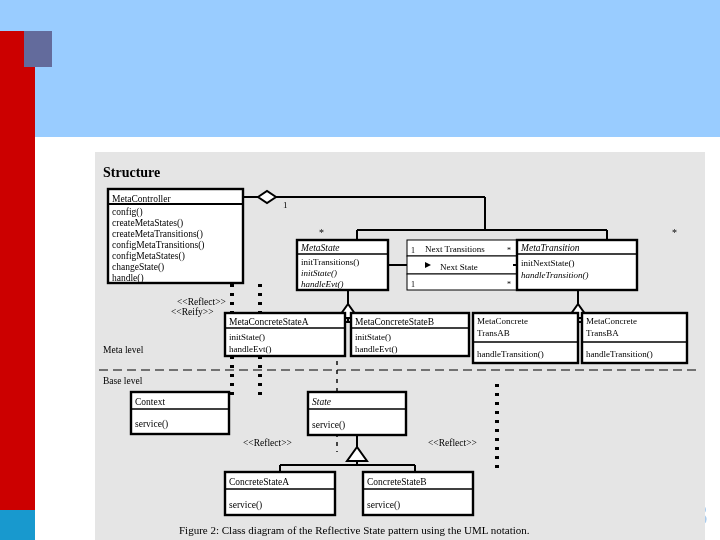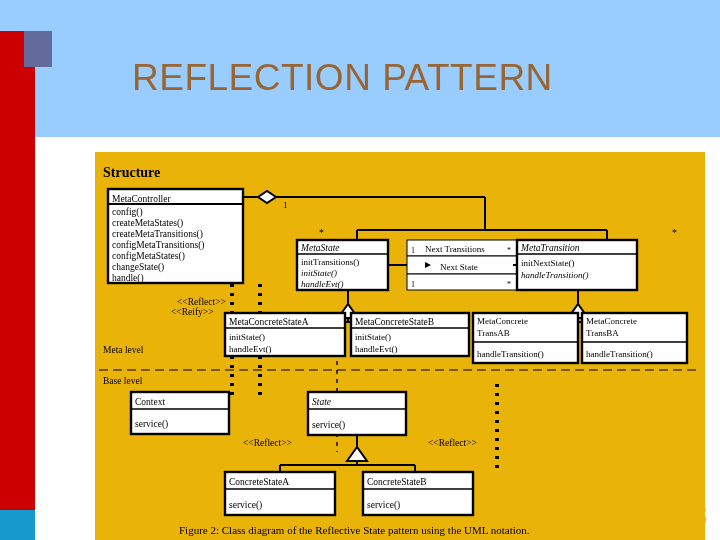--- a/index.html
+++ b/index.html
@@ -16,37 +16,36 @@
 
   .slide-title{position:absolute;left:132px;top:52px;width:520px;height:52px;
        color:#996633;font-size:37px;line-height:52px;letter-spacing:.5px;
        font-family:"Liberation Sans",sans-serif;white-space:nowrap;}
 
   .pagenum{position:absolute;right:12px;top:498px;color:#aaccee;font-size:30px;
        font-family:"Liberation Sans",sans-serif;}
 
   
   #figure{position:absolute;left:95px;top:152px;width:610px;height:388px;
-          background:#eab308;}
+          background:#e5e5e5;}
   #figure svg{display:block;}
 
   .sd-heading{font-family:"Liberation Serif",serif;font-weight:bold;}
   .cap{font-family:"Liberation Serif",serif;}
 </style>
 </head>
 <body>
 
 <div id="slide">
 
   <div class="hdr-band"></div>
   <div class="red-bar"></div>
   <div class="cyan-bar"></div>
   <div class="purple-sq"></div>
 
-  <div class="slide-title">REFLECTION PATTERN</div>
   <div class="pagenum">63</div>
 
   <div id="figure">
     <svg width="610" height="388" viewBox="0 0 610 388" xmlns="http://www.w3.org/2000/svg">
 
       <text class="sd-heading" x="8" y="25" font-size="14" fill="#000">Structure</text>
 
       <g stroke="#000" fill="none">
 
         <line x1="148" y1="45" x2="163" y2="45" stroke-width="2"></line>

